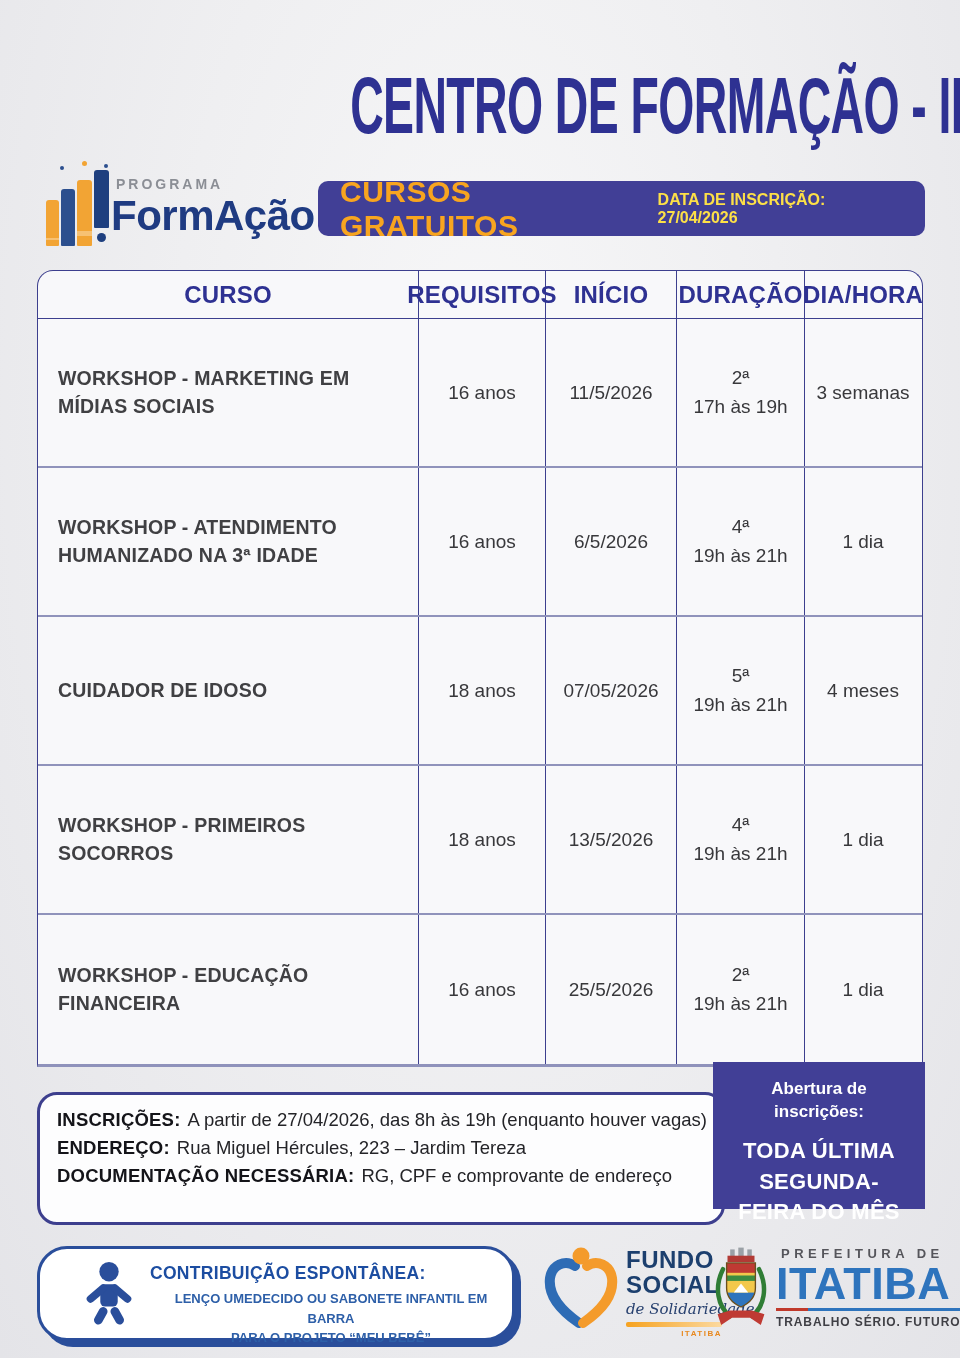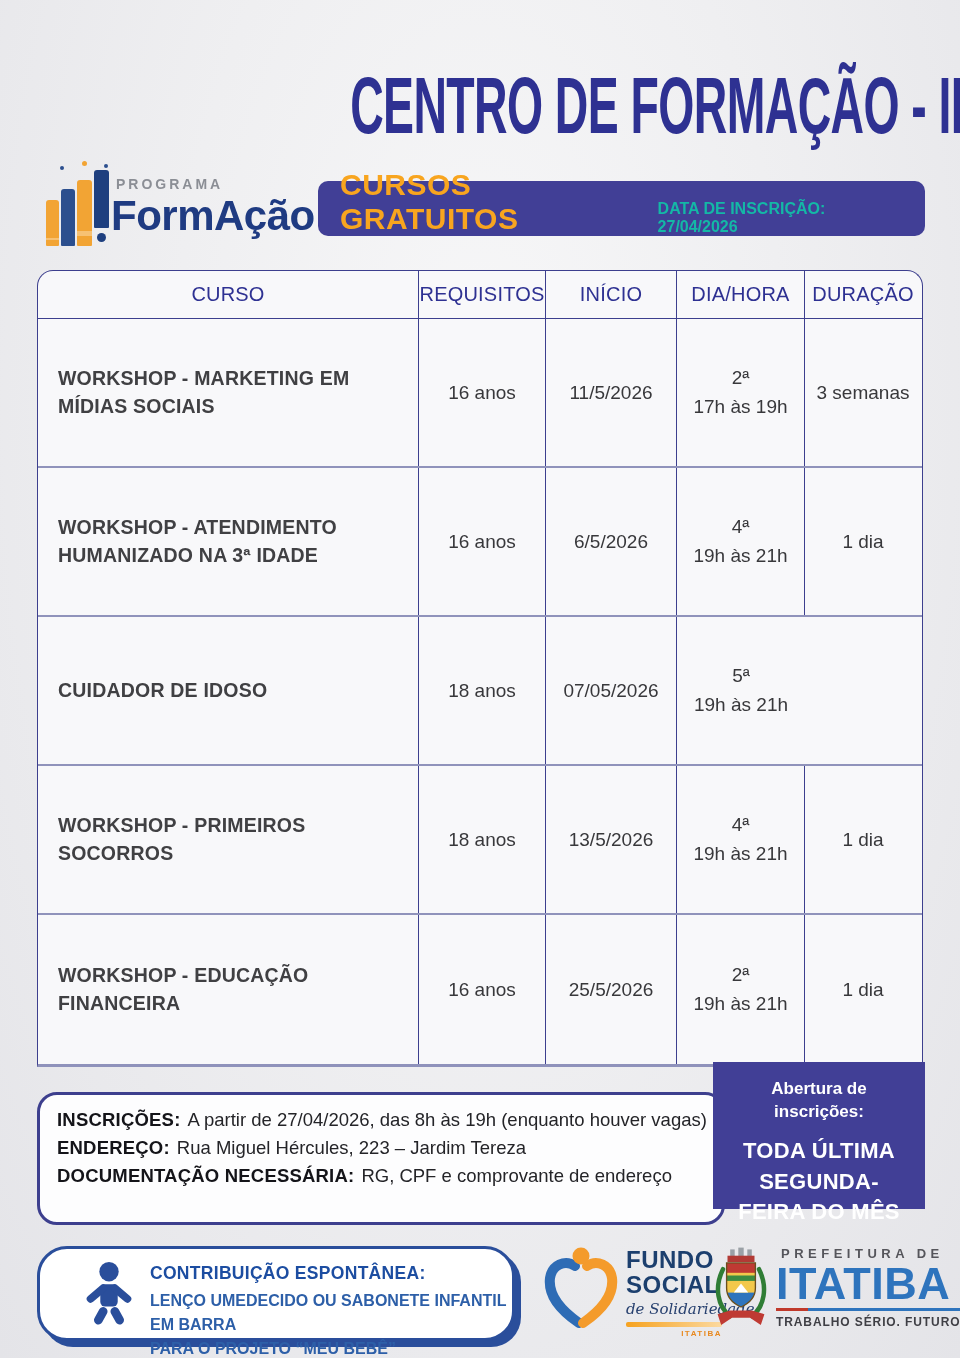--- a/index.html
+++ b/index.html
@@ -28,31 +28,31 @@
   .bar4 .stem { width:15px; height:58px; background:#1e3f7f; border-radius:3px 3px 1px 1px; }
   .bar4 .dot  { width:9px; height:9px; background:#1e3f7f; border-radius:50%; margin-top:5px; }
   .book-dot { position:absolute; border-radius:50%; }
   .bd1 { width:4px; height:4px; background:#2c4f8e; left:14px; top:-4px; }
   .bd2 { width:5px; height:5px; background:#f2a434; left:36px; top:-9px; }
   .bd3 { width:4px; height:4px; background:#2c4f8e; left:58px; top:-6px; }
   .program-kicker { position:absolute; left:116px; top:176px; font-size:14px; letter-spacing:3px; color:#8b8e95; font-weight:600; }
   .program-name   { position:absolute; left:111px; top:192px; font-size:42px; font-weight:700; color:#1f3b82; letter-spacing:-0.5px; }
 
   
-  .banner { position:absolute; left:318px; top:181px; width:607px; height:55px; background:#413f96; border-radius:10px; display:flex; align-items:flex-end; }
+  .banner { position:absolute; left:318px; top:181px; width:607px; height:55px; background:#413f96; border-radius:10px; display:flex; align-items:center; }
   .banner-title { margin-left:22px; font-size:30px; font-weight:800; color:#f8a51f; letter-spacing:0.5px; }
-  .banner-date  { margin-left:auto; margin-right:16px; font-size:16px; font-weight:700; color:#14b8a6; }
+  .banner-date  { margin-left:auto; margin-right:16px; font-size:16px; font-weight:700; color:#fde047; }
 
   
   .course-table { position:absolute; left:37px; top:270px; width:886px; border:1.6px solid #3d3f8e; border-bottom:3px solid #8f92bb; border-radius:16px 16px 0 0; overflow:hidden; background:#f8f8fa; }
   .t-row { display:grid; grid-template-columns:381px 127px 131px 128px 116px; }
   .t-head { height:48px; border-bottom:1.6px solid #3d3f8e; }
   .t-body { height:149px; border-bottom:2px solid #9093bb; }
   .t-body:last-child { border-bottom:none; }
-  .th { display:flex; align-items:center; justify-content:center; color:#2e3192; font-weight:400; font-size:20px; border-right:1.2px solid #3d3f8e; letter-spacing:0.2px; }
+  .th { display:flex; align-items:center; justify-content:center; color:#2e3192; font-weight:700; font-size:24px; border-right:1.2px solid #3d3f8e; letter-spacing:0.2px; }
   .th:last-child, .td:last-child { border-right:none; }
   .td { display:flex; align-items:center; justify-content:center; border-right:1.2px solid #3d3f8e; font-size:19px; color:#38383b; text-align:center; }
   .td.curso { justify-content:flex-start; text-align:left; padding:0 41px 0 20px; font-weight:700; font-size:19.5px; color:#404043; line-height:1.4; letter-spacing:0.2px; }
   .td .stack { line-height:1.5; }
 
   
   .info-box { position:absolute; left:37px; top:1092px; width:688px; height:133px; border:3px solid #3d3f8e; border-radius:20px; background:#fdfdfe; padding:11px 0 0 17px; }
   .info-line { height:28px; display:flex; align-items:center; font-size:18.5px; color:#242428; white-space:nowrap; }
   .info-line b { font-weight:800; color:#141419; margin-right:7px; letter-spacing:0.2px;text-align:center; }
   .phone-icon { display:inline-flex; margin:0 7px 0 3px; }
@@ -60,21 +60,21 @@
   
   .opening-box { position:absolute; left:713px; top:1062px; width:212px; height:147px; background:#413f96; color:#fff; text-align:center; padding-top:16px; }
   .opening-intro { font-size:17px; font-weight:700; line-height:1.35; width:150px; margin:0 auto; }
   .opening-highlight { margin:12px auto 0; font-size:22px; font-weight:800; line-height:1.4; width:180px; letter-spacing:0.3px; }
 
   
   .contrib-box { position:absolute; left:37px; top:1246px; width:478px; height:95px; border:3px solid #2a4e9b; border-radius:30px; background:#fff; box-shadow:6px 6px 0 #2a4e9b; }
   .baby { position:absolute; left:38px; top:12px; }
   .contrib-text { position:absolute; left:110px; top:14px; }
   .contrib-title { font-size:17.5px; font-weight:800; color:#1c4da1; letter-spacing:0.3px; }
-  .contrib-line { font-size:16px; font-weight:600; color:#2d5fa8; line-height:1.5; }
+  .contrib-line { font-size:13px; font-weight:600; color:#2d5fa8; line-height:1.5;text-align:center; }
   .contrib-line.first { margin-top:5px; }
 
   
   .fundo { position:absolute; left:541px; top:1243px; display:flex; }
   .fundo-text { margin-left:5px; padding-top:5px; }
   .fundo-name { font-size:24px; font-weight:800; color:#1c3f6e; line-height:1.04; letter-spacing:0.5px; }
   .fundo-tag { font-family:"DejaVu Serif", serif; font-style:italic; font-size:15px; color:#27406f; margin-top:2px; }
   .fundo-bar { width:96px; height:5px; background:linear-gradient(90deg,#f6a21f,#fbd9a0); border-radius:2px; margin-top:4px; }
   .fundo-city { font-size:8px; font-weight:800; color:#e8891f; letter-spacing:1.5px; text-align:right; width:96px; margin-top:2px; }
 
@@ -111,22 +111,22 @@
 <div class="banner">
   <span class="banner-title">CURSOS GRATUITOS</span>
   <span class="banner-date">DATA DE INSCRIÇÃO: 27/04/2026</span>
 </div>
 
 <div class="course-table">
   <div class="t-row t-head">
     <div class="th">CURSO</div>
     <div class="th">REQUISITOS</div>
     <div class="th">INÍCIO</div>
+    <div class="th">DURAÇÃO</div>
     <div class="th">DIA/HORA</div>
-    <div class="th">DURAÇÃO</div>
   </div>
 
   <div class="t-row t-body">
     <div class="td curso">WORKSHOP - MARKETING EM MÍDIAS SOCIAIS</div>
     <div class="td">16 anos</div>
     <div class="td">11/5/2026</div>
     <div class="td">
         <div class="stack">
           <div>2ª</div>
           <div>17h às 19h</div>
@@ -151,20 +151,21 @@
   <div class="t-row t-body">
     <div class="td curso">CUIDADOR DE IDOSO</div>
     <div class="td">18 anos</div>
     <div class="td">07/05/2026</div>
     <div class="td">
         <div class="stack">
           <div>5ª</div>
           <div>19h às 21h</div>
         </div>
       </div>
+    <div class="td">4 meses</div>
   </div>
 
   <div class="t-row t-body">
     <div class="td curso">WORKSHOP - PRIMEIROS SOCORROS</div>
     <div class="td">18 anos</div>
     <div class="td">13/5/2026</div>
     <div class="td">
         <div class="stack">
           <div>4ª</div>
           <div>19h às 21h</div>

